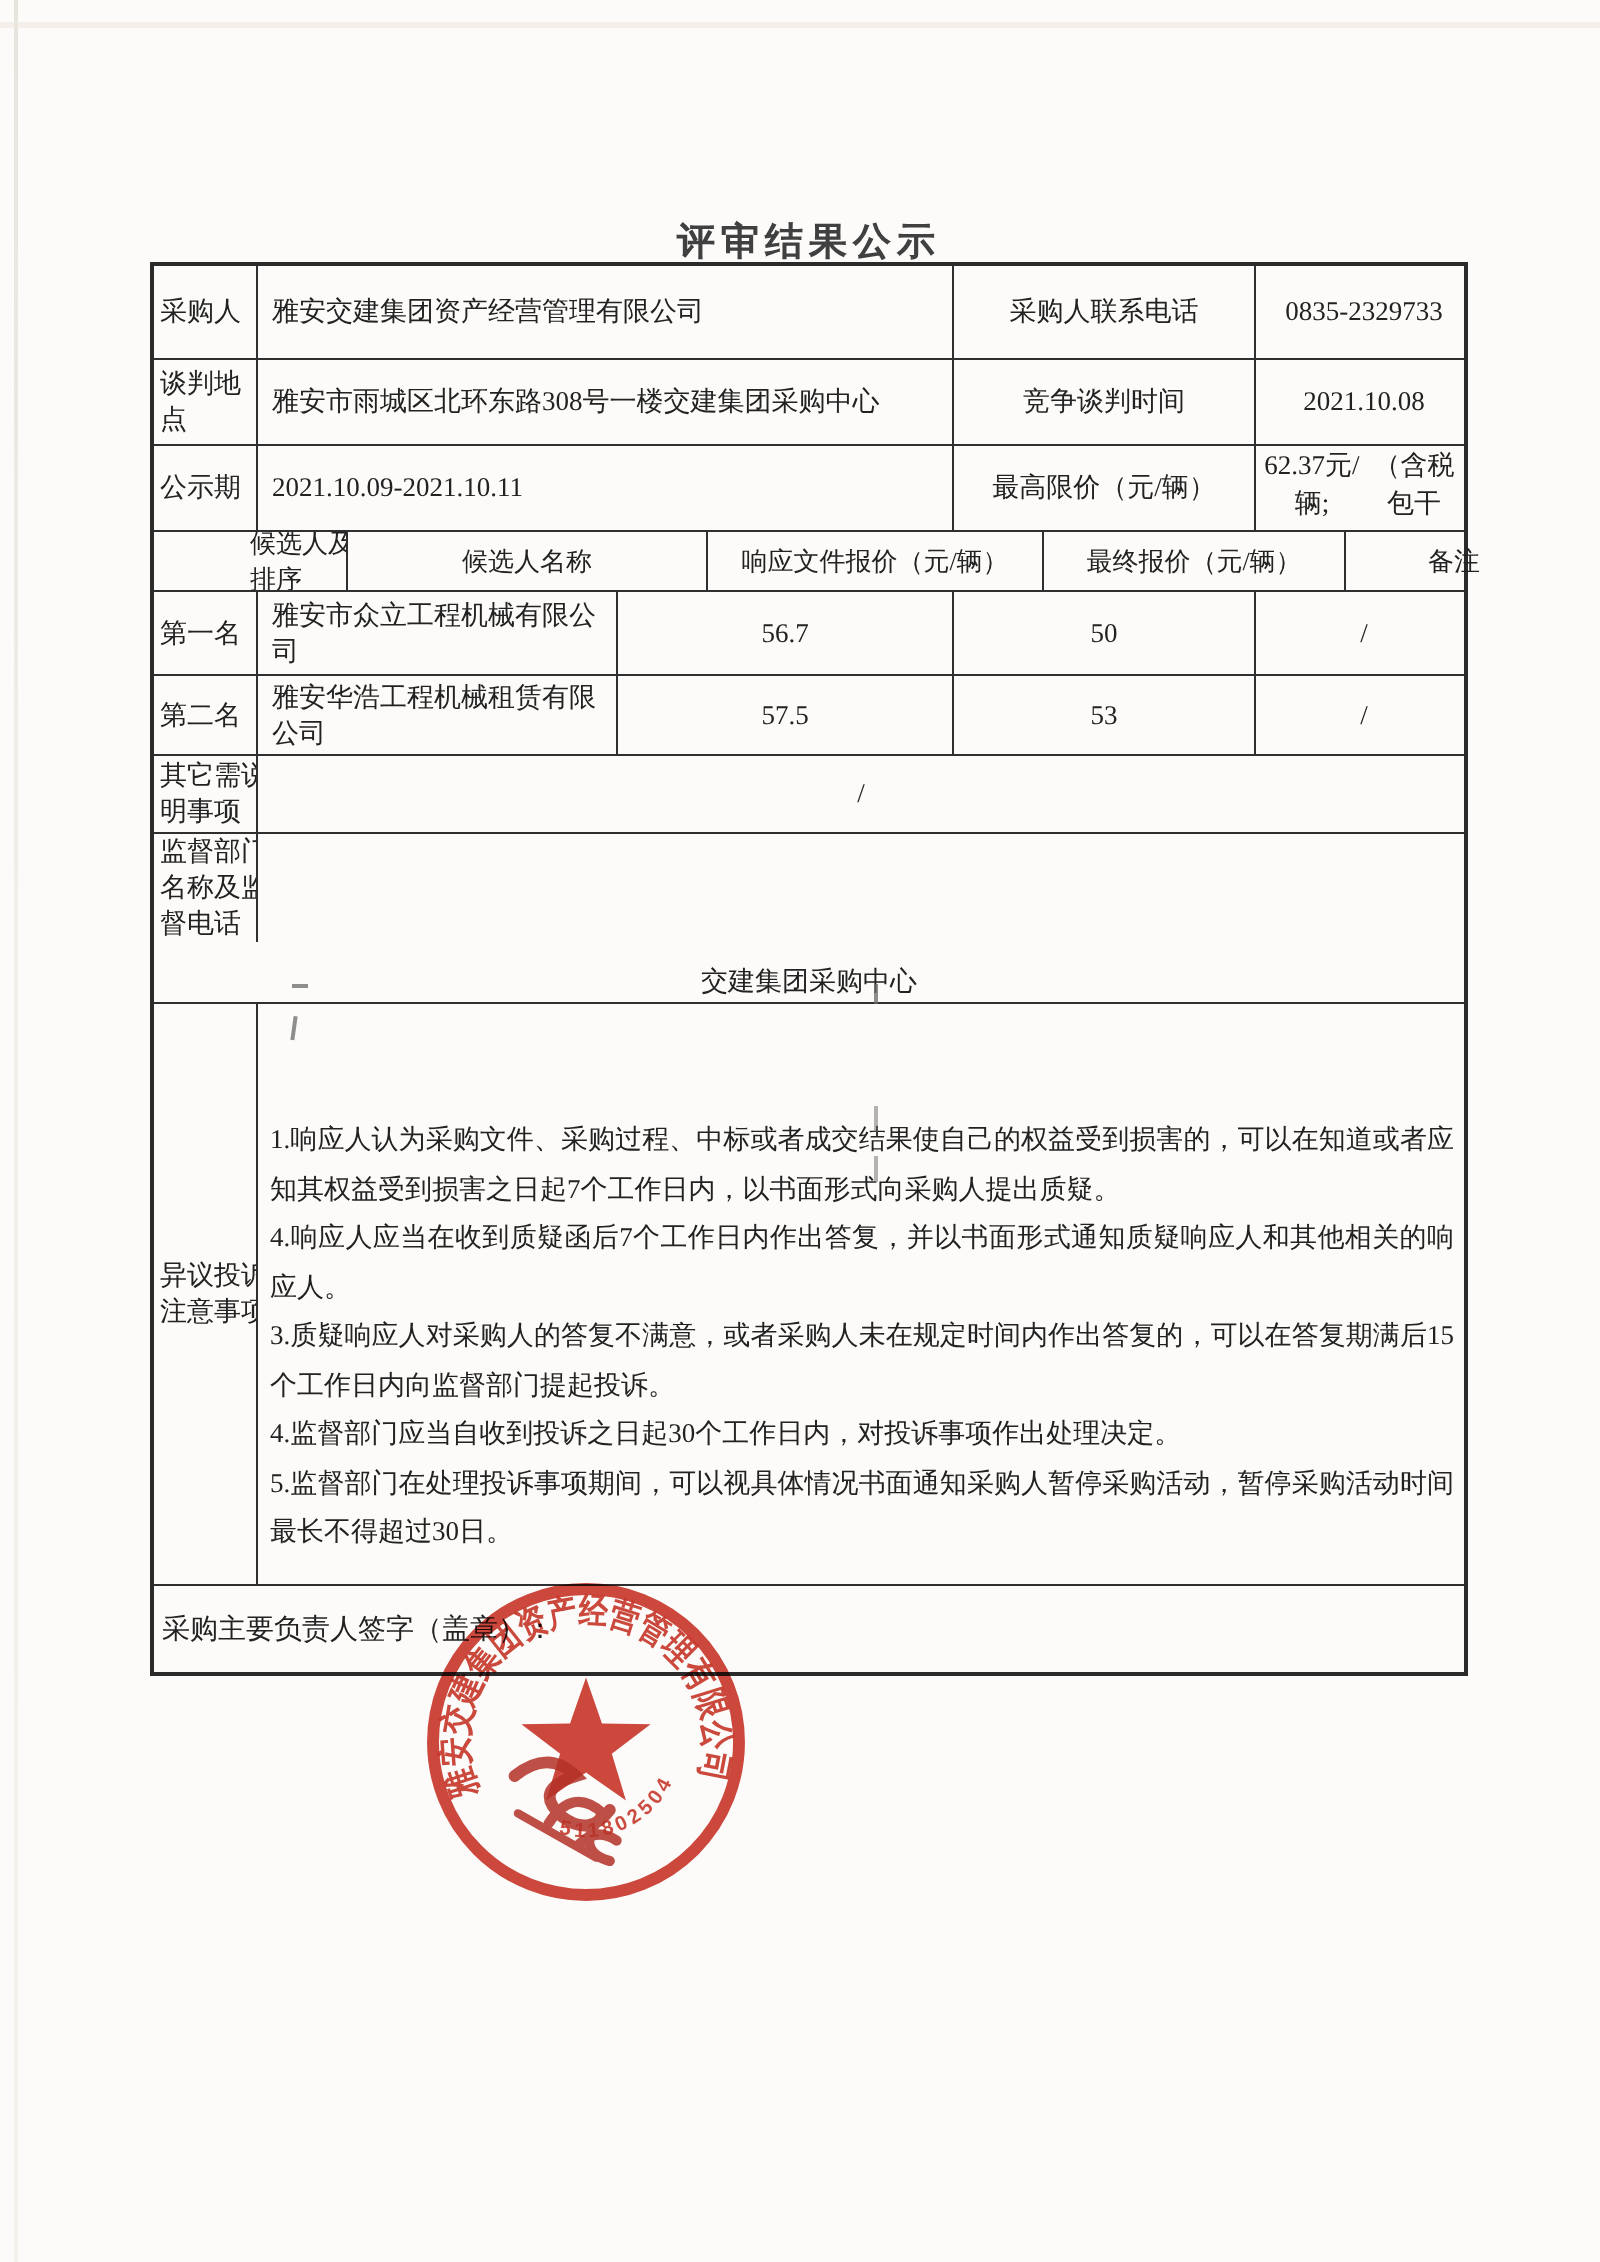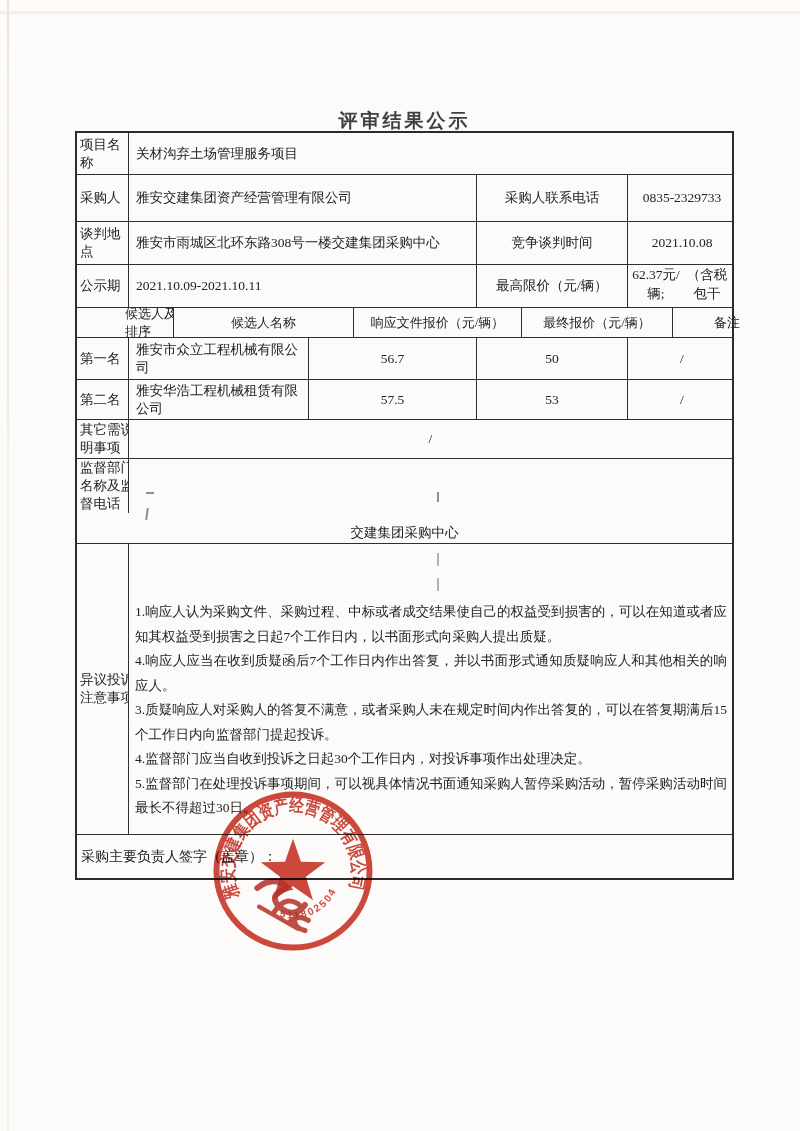--- a/index.html
+++ b/index.html
@@ -83,24 +83,20 @@
 <body>
 
 <div class="page">
   <div class="edge-left"></div>
   <div class="edge-top"></div>
 
   <div class="doc-title">评审结果公示</div>
 
   <div class="doc-table">
 
-    <div class="tr h-r1">
-      <div class="td label-col">项目名称</div>
-      <div class="td val grow">关材沟弃土场管理服务项目</div>
-    </div>
 
     <div class="tr h-r2">
       <div class="td label-col">采购人</div>
       <div class="td val w-wide">雅安交建集团资产经营管理有限公司</div>
       <div class="td ctr w-fin">采购人联系电话</div>
       <div class="td ctr w-note">0835-2329733</div>
     </div>
 
     <div class="tr h-r3">
       <div class="td label-col">谈判地点</div>

